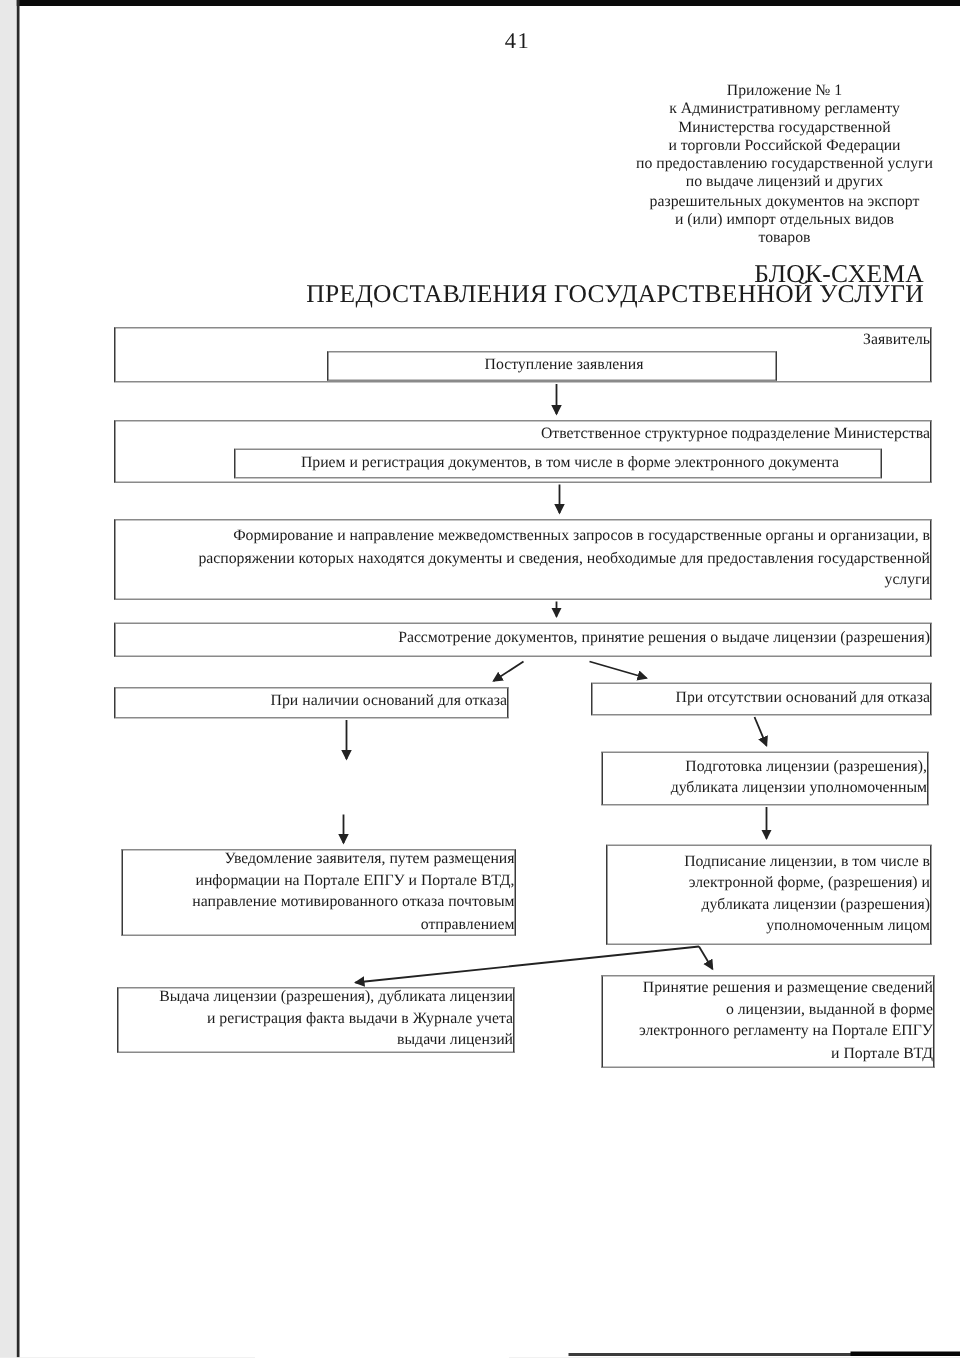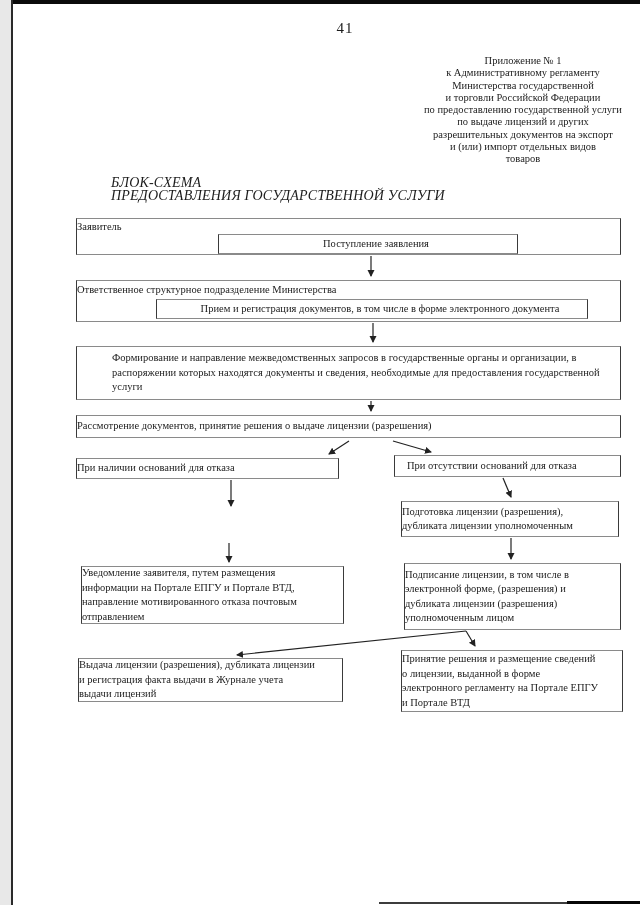--- a/index.html
+++ b/index.html
@@ -11,28 +11,28 @@
   .scan-top{position:absolute;left:0;top:0;width:640px;height:4px;background:#0a0a0a;}
   .scan-left{position:absolute;left:0;top:0;width:2px;height:905px;background:#2a2a2a;}
   .scan-right{position:absolute;left:637px;top:0;width:3px;height:905px;background:#141414;}
   .scan-bottom{position:absolute;left:368px;top:902px;width:272px;height:2px;background:#3c3c3c;}
   .scan-bottom-dark{position:absolute;left:556px;top:901px;width:84px;height:3px;background:#060606;}
 
   .page-number{position:absolute;left:318px;top:20px;width:32px;text-align:center;
     font-size:15px;letter-spacing:1px;}
   .appendix{position:absolute;left:384px;top:55px;width:256px;text-align:center;
     font-size:10.5px;line-height:12.3px;}
-  .doc-title{position:absolute;left:100px;top:177px;width:505px;text-align:left;
-    font-size:14px;line-height:12.5px;letter-spacing:0.2px;font-style:italic;}
+  .doc-title{position:absolute;left:100px;top:177px;width:505px;text-align:right;
+    font-size:17px;line-height:12.5px;letter-spacing:0.2px;}
 
   .box{
     position:absolute;box-sizing:border-box;
     border:1px solid;border-color:#8a8a8a #3a3a3a #8a8a8a #3a3a3a;
     font-size:10.5px;line-height:14.5px;text-align:center;
-    display:flex;flex-direction:column;justify-content:center;align-items:flex-start;
+    display:flex;flex-direction:column;justify-content:center;align-items:flex-end;
   }
   .box.top-label{justify-content:flex-start;}
   .inner-box{
     position:absolute;box-sizing:border-box;
     border:1px solid;border-color:#8a8a8a #3a3a3a #8a8a8a #3a3a3a;
     background:#fff;font-size:10.5px;line-height:17px;text-align:center;padding-left:16px;
   }
   .lines div{white-space:nowrap;}
   svg.arrows{position:absolute;left:0;top:0;pointer-events:none;}
 </style>

